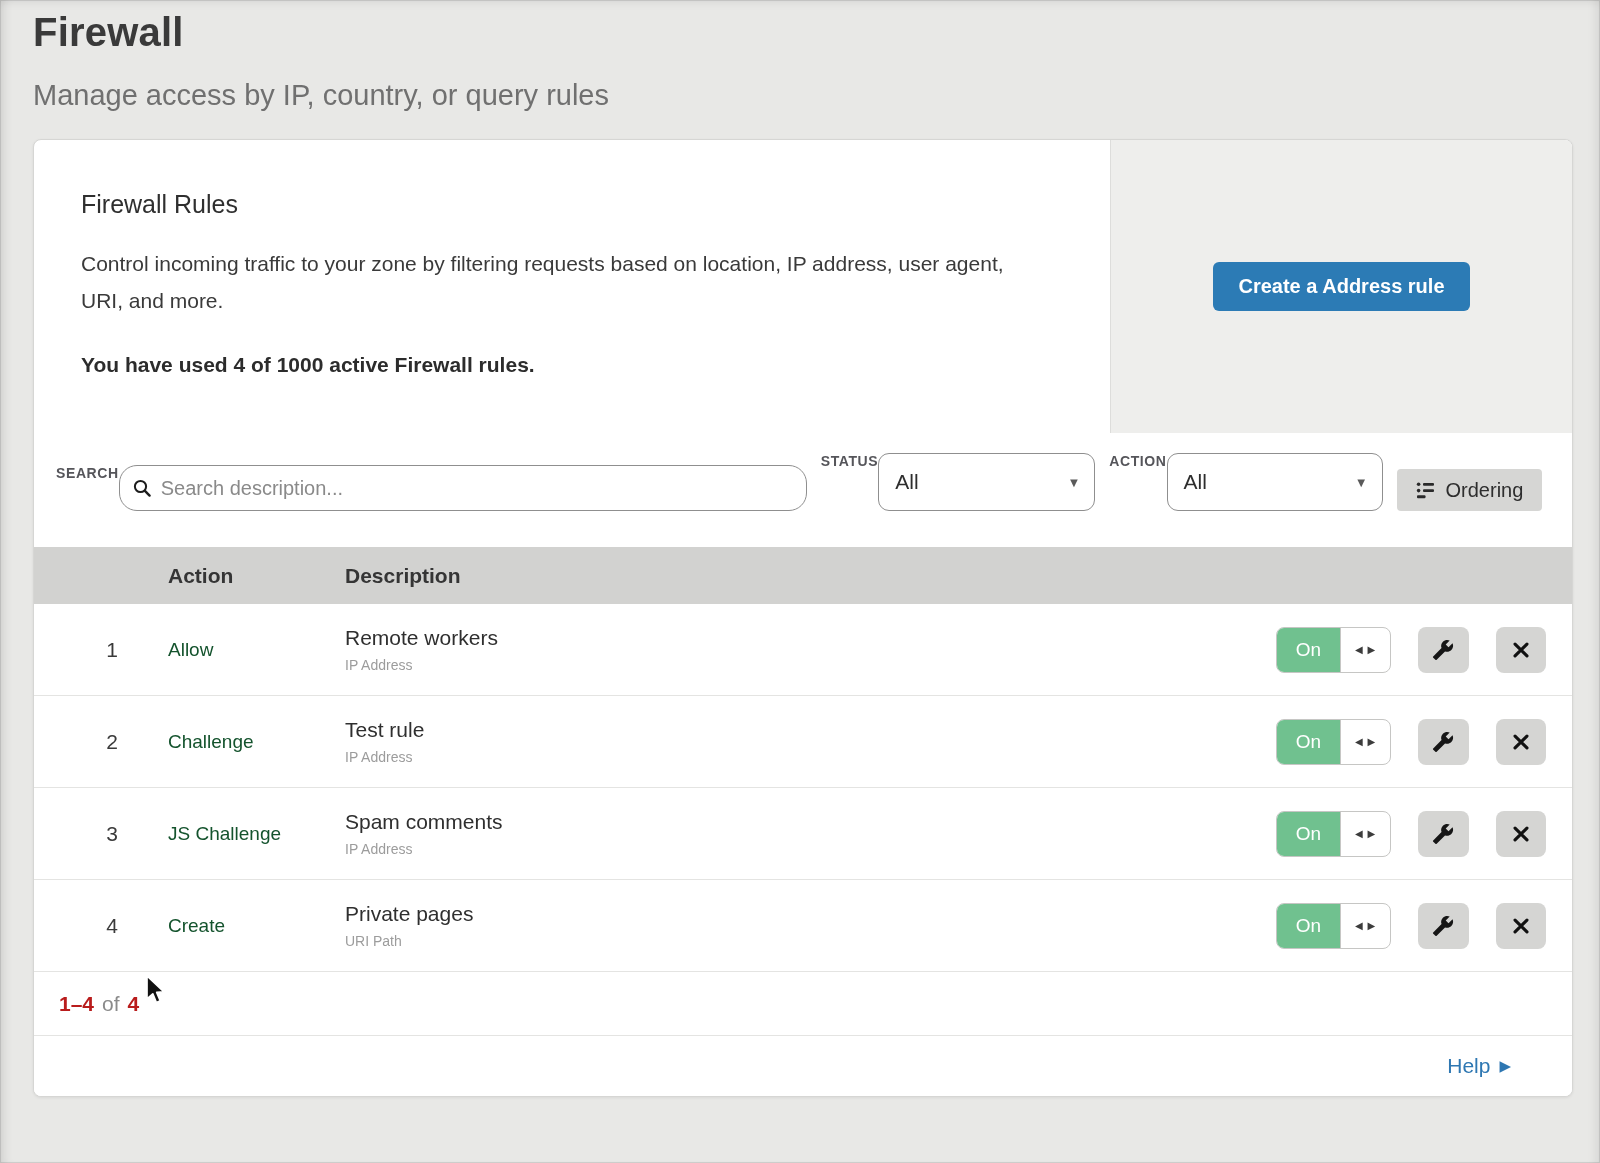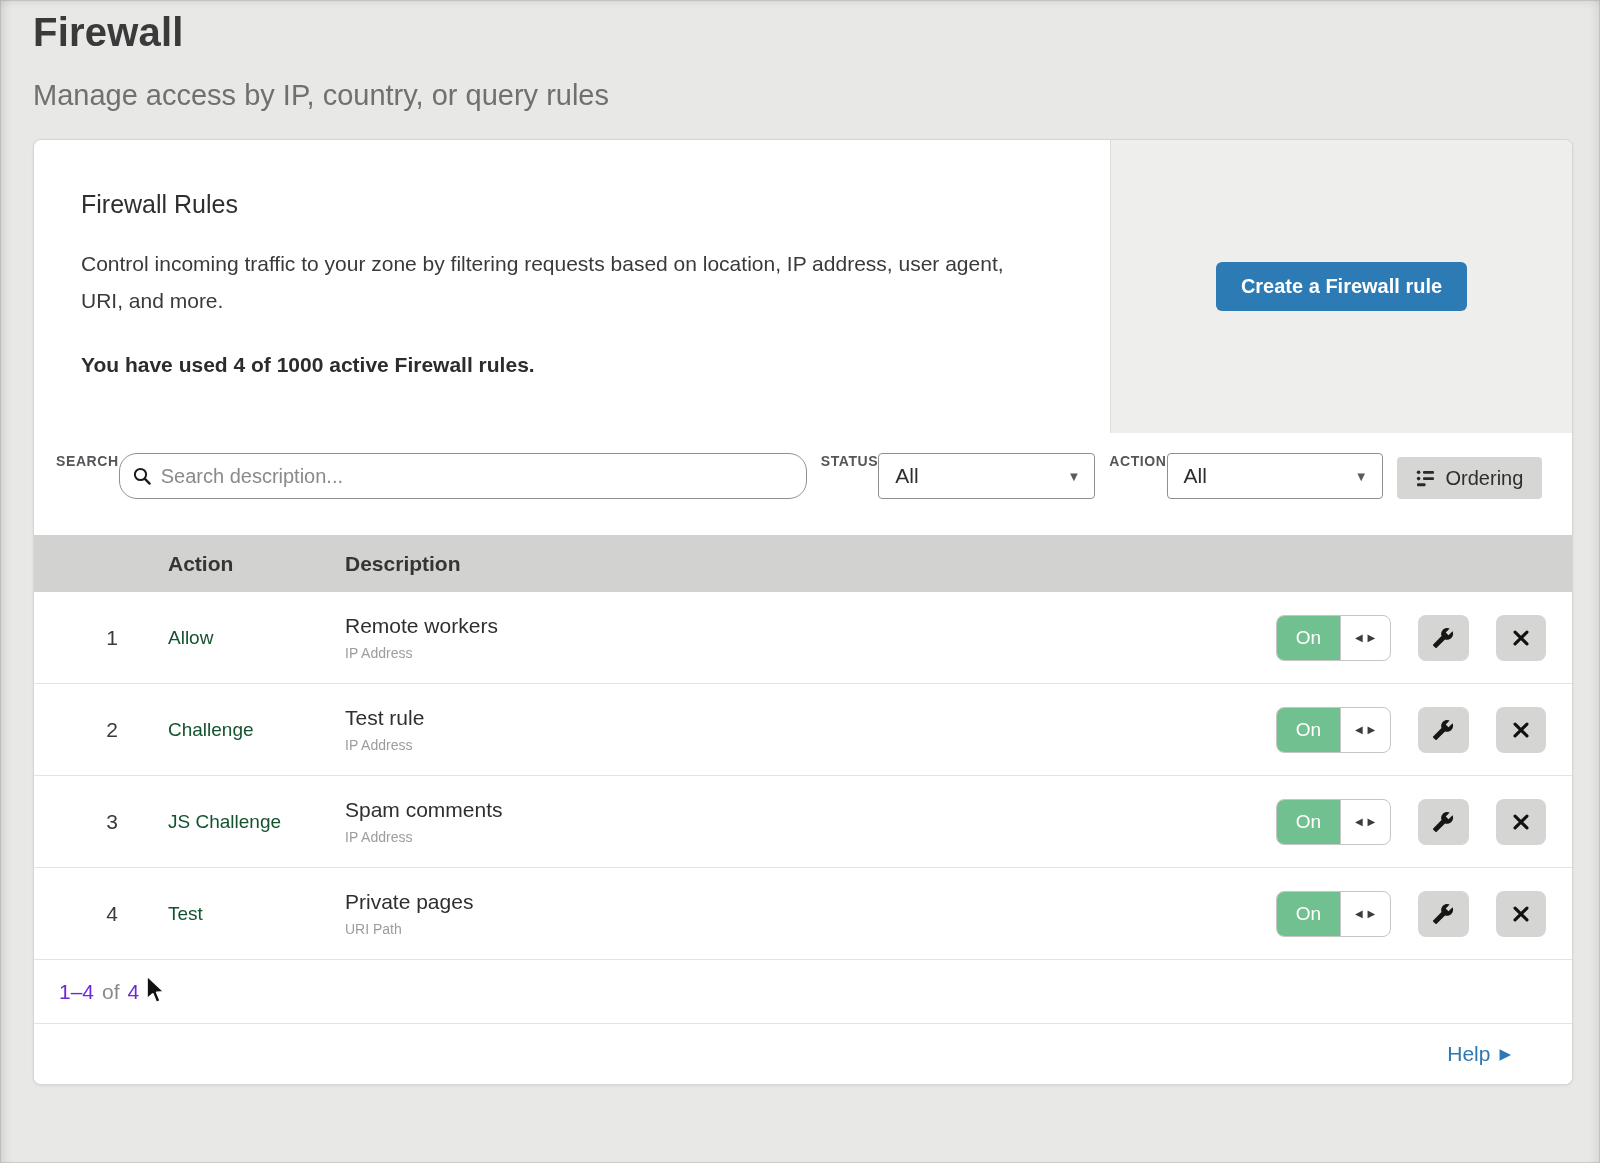--- a/index.html
+++ b/index.html
@@ -51,21 +51,21 @@
   .search-box {
     width:688px; height:46px; border:1px solid #8f8f8f; border-radius:18px;
     display:flex; align-items:center; padding:14px 12px; background:#fff;
   }
   .search-box svg { flex:0 0 auto; margin-right:9px; }
   .search-input {
     border:none; outline:none; flex:1; font-family:inherit; font-size:20px; color:#333; background:transparent;
   }
   .search-input::placeholder { color:#8a8a8a; }
   .select-box {
-    height:46px; border:1px solid #8f8f8f; border-radius:4px; background:#fff;
+    height:58px; border:1px solid #8f8f8f; border-radius:11px; background:#fff;
     display:flex; align-items:center; justify-content:space-between;
     padding:0 14px 0 16px; font-size:21px; color:#2e2e2e; cursor:pointer;
   }
   .select-status { width:217px; }
   .select-action { width:216px; }
   .caret { font-size:13px; color:#5a5a5a; }
   .ordering-btn {
     margin-left:auto; height:42px; border:none; border-radius:4px; cursor:pointer;
     background:#d6d6d4; color:#2e2e2e; font-family:inherit; font-size:20px;
     display:flex; align-items:center; gap:10px; padding:0 19px;
@@ -92,21 +92,21 @@
     flex:1; display:flex; align-items:center; justify-content:center;
     font-size:10px; color:#3c3c3c; letter-spacing:1px;
   }
   .icon-btn {
     width:56px; height:46px; border:none; border-radius:8px; background:#d5d5d3;
     display:flex; align-items:center; justify-content:center; cursor:pointer;
   }
   
   .pagination-row { height:64px; display:flex; align-items:center; padding-left:25px; border-bottom:1px solid #e4e4e2; background:#fff; }
   .pagination-row { font-size:21px; color:#8a8a8a; }
-  .pg-strong { color:#6d28d9; font-weight:400; }
+  .pg-strong { color:#b91c1c; font-weight:700; }
   .pg-of { margin:0 8px; color:#8a8a8a; font-weight:400; }
   .help-row { height:60px; display:flex; align-items:center; justify-content:flex-end; padding-right:61px; background:#fff; }
   .help-link { display:flex; align-items:center; gap:9px; color:#2e77b2; font-size:21px; text-decoration:none; cursor:pointer; }
   .help-arrow { font-size:15px; }
   
   .mouse-cursor { position:absolute; left:142px; top:974px; z-index:60; pointer-events:none; }
 </style>
 </head>
 <body>
 
@@ -119,21 +119,21 @@
 
 <div class="card">
 
   <div class="card-top">
     <div class="intro">
       <div class="intro-heading">Firewall Rules</div>
       <div class="intro-desc">Control incoming traffic to your zone by filtering requests based on location, IP address, user agent, URI, and more.</div>
       <div class="intro-usage">You have used 4 of 1000 active Firewall rules.</div>
     </div>
     <div class="cta-panel">
-      <button class="create-btn">Create a Firewall rule</button>
+      <button class="create-btn">Create a Address rule</button>
     </div>
   </div>
 
   <div class="filters">
     <div class="filter-group">
       <div class="filter-label">SEARCH</div>
       <div class="search-box">
         <svg width="20" height="20" viewBox="0 0 20 20">
           <circle cx="8.5" cy="8.5" r="5.6" fill="none" stroke="#1c1c1c" stroke-width="2"></circle>
           <line x1="12.9" y1="12.9" x2="17.6" y2="17.6" stroke="#1c1c1c" stroke-width="2.4" stroke-linecap="round"></line>
@@ -244,21 +244,21 @@
       <button class="icon-btn">
         <svg width="22" height="22" viewBox="0 0 24 24">
           <path d="M5.5 5.5 L18.5 18.5 M18.5 5.5 L5.5 18.5" stroke="#111" stroke-width="3.4" stroke-linecap="round" fill="none"></path>
         </svg>
       </button>
     </div>
   </div>
 
   <div class="grid row">
     <div class="cell-num">4</div>
-    <div class="cell-action">Test</div>
+    <div class="cell-action">Create</div>
     <div>
       <div class="desc-title">Private pages</div>
       <div class="desc-sub">URI Path</div>
     </div>
     <div class="cell-controls">
       <div class="toggle">
         <span class="toggle-on">On</span>
         <span class="toggle-knob">◀ ▶</span>
       </div>
       <button class="icon-btn">

